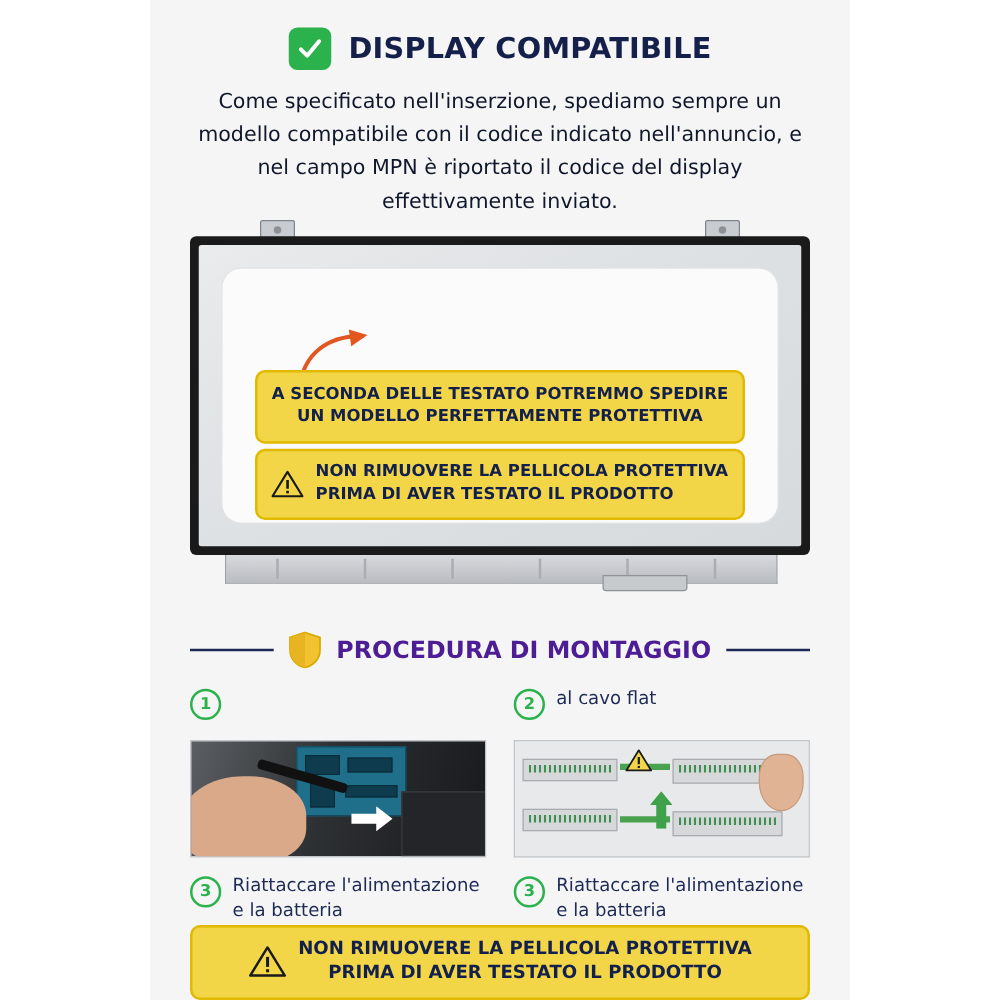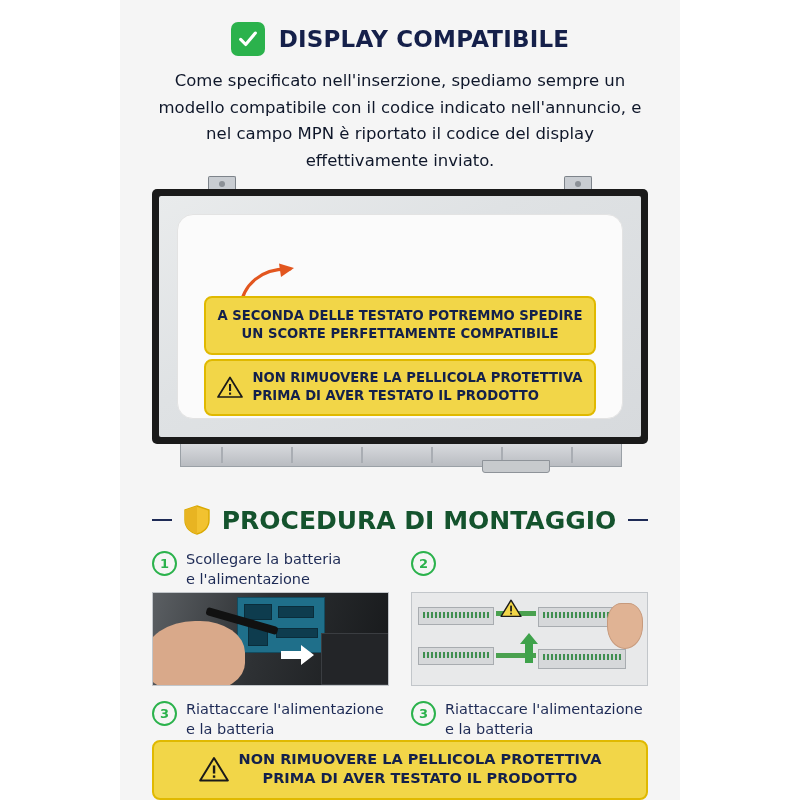--- a/index.html
+++ b/index.html
@@ -204,23 +204,23 @@
     align-items: center;
     gap: 12px;
   }
   .proc-rule {
     flex: 1 1 auto;
     height: 2px;
     background: #1d2a55;
   }
   .shield { flex: none; }
   .proc-title {
-    font-size: 25px;
+    font-size: 19px;
     font-weight: bold;
-    color: #14532d;
+    color: #4c1d95;
     white-space: nowrap;
   }
 
   .steps {
     position: absolute;
     left: 32px;
     top: 540px;
     width: 496px;
   }
   .step-row {
@@ -395,21 +395,21 @@
       </div>
       <div class="connector"></div>
 
       <svg class="arrow-curve" viewBox="0 0 70 52">
         <path d="M6 50 C 8 24, 28 8, 56 9" fill="none" stroke="#e2561f" stroke-width="3.2" stroke-linecap="round"></path>
         <path d="M60 8 L45 3.5 L47 17 Z" fill="#e2561f"></path>
       </svg>
 
       <div class="callout one">
         <div>A SECONDA DELLE TESTATO POTREMMO SPEDIRE</div>
-        <div>UN SCORTE PERFETTAMENTE COMPATIBILE</div>
+        <div>UN MODELLO PERFETTAMENTE PROTETTIVA</div>
       </div>
 
       <div class="callout two">
         <svg class="warn-tri" width="26" height="23" viewBox="0 0 26 23">
           <path d="M13 1.5 L25 21 L1 21 Z" fill="#f2d648" stroke="#1a1a1a" stroke-width="1.7" stroke-linejoin="round"></path>
           <rect x="12" y="8" width="2.1" height="7" fill="#1a1a1a"></rect>
           <rect x="12" y="16.6" width="2.1" height="2.1" fill="#1a1a1a"></rect>
         </svg>
         <div>
           <div>NON RIMUOVERE LA PELLICOLA PROTETTIVA</div>
@@ -425,28 +425,25 @@
         <path d="M13 1 L13 29 C7 27.5 1 23 1 15 V5 Z" fill="#e8b422"></path>
       </svg>
       <div class="proc-title">PROCEDURA DI MONTAGGIO</div>
       <div class="proc-rule"></div>
     </div>
 
     <div class="steps">
       <div class="step-row">
         <div class="step">
           <div class="num">1</div>
-          <div class="step-text">
-            <div>Scollegare la batteria</div>
-            <div>e l'alimentazione</div>
-          </div>
         </div>
         <div class="step">
           <div class="num">2</div>
           <div class="step-text">
+            <div>al cavo flat</div>
           </div>
         </div>
       </div>
     </div>
 
     <div class="photos">
       <div class="photo photo-a">
         <div class="pcb">
           <div class="chip" style="left:6px;top:6px;width:26px;height:14px"></div>
           <div class="chip" style="left:40px;top:8px;width:34px;height:10px"></div>

